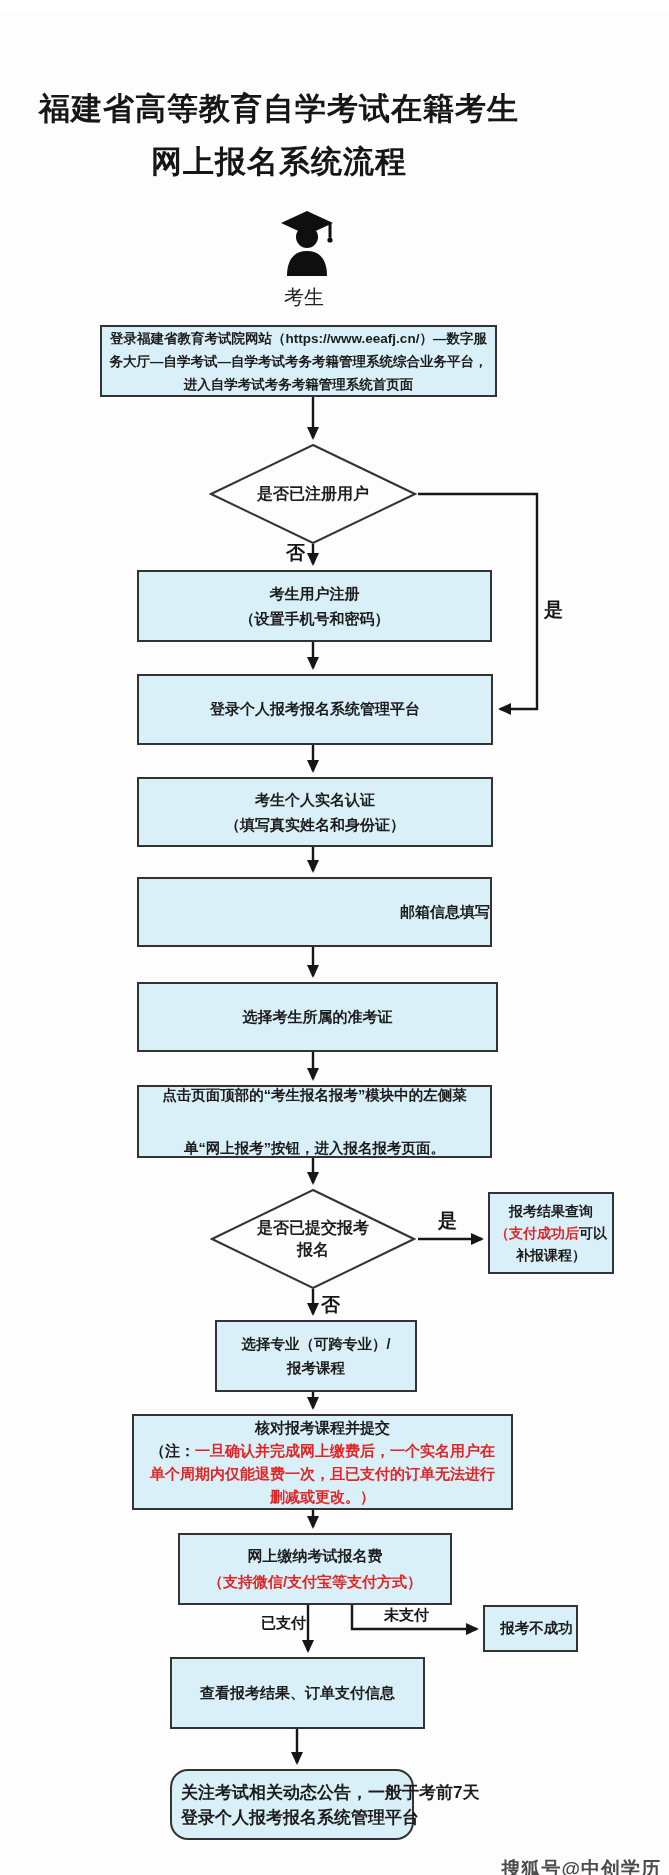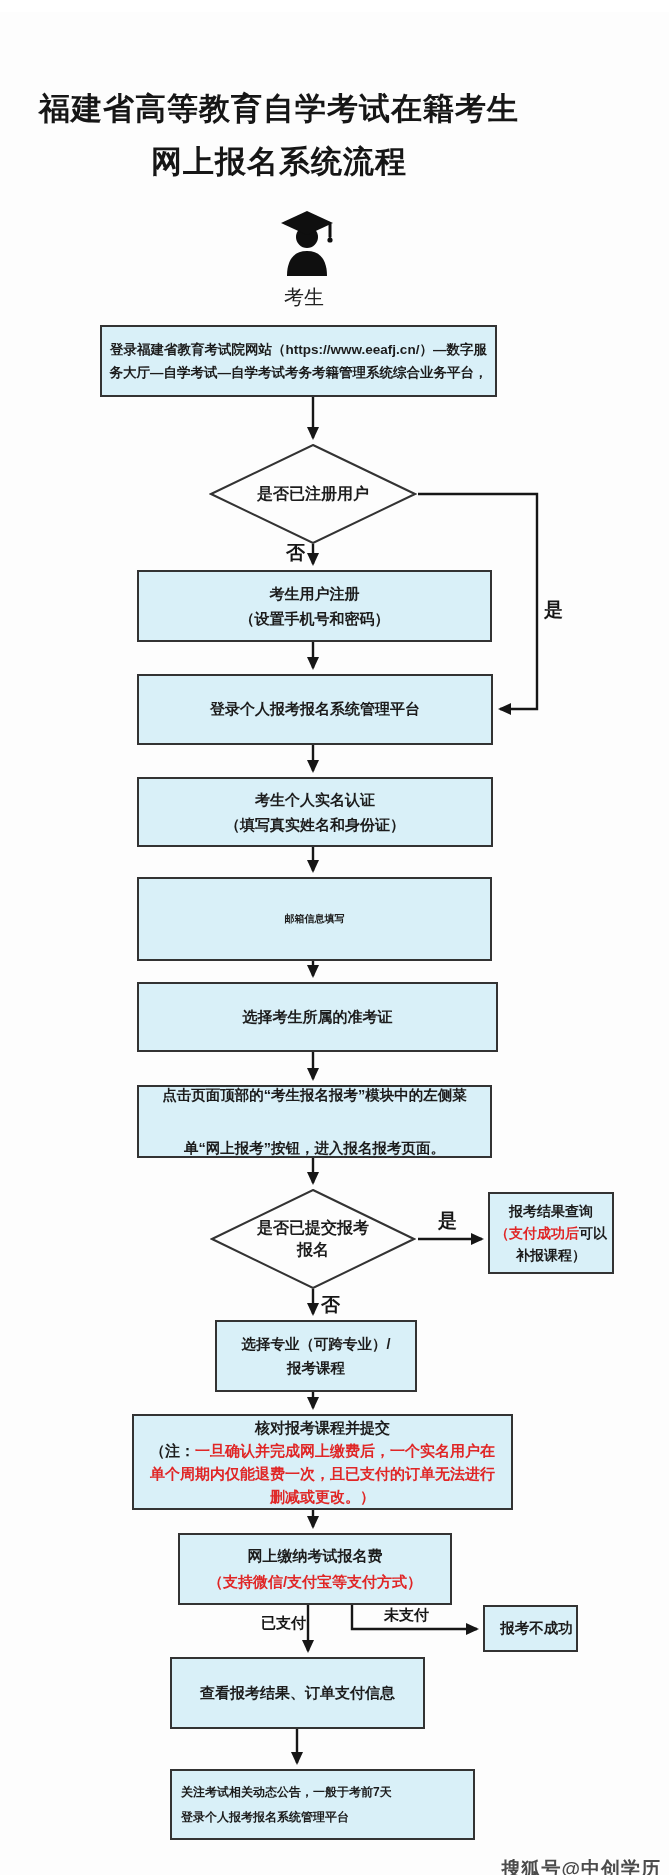--- a/index.html
+++ b/index.html
@@ -46,33 +46,33 @@
     font-weight:700;color:var(--text);
     text-align:center;
   }
   .box .ln{white-space:nowrap;}
   .red{color:var(--red);}
   
   #n-login  {left:100px;top:313px;width:397px;height:72px;font-size:13.5px;line-height:23px;}
   #n-register{left:137px;top:558px;width:355px;height:72px;font-size:15px;line-height:25px;}
   #n-platform{left:137px;top:662px;width:356px;height:71px;font-size:15px;}
   #n-realname{left:137px;top:765px;width:356px;height:70px;font-size:15px;line-height:25px;}
-  #n-email  {left:137px;top:865px;width:355px;height:84px;font-size:10px;}
+  #n-email  {left:137px;top:865px;width:355px;height:70px;font-size:15px;align-items:flex-end;}
   #n-ticket {left:137px;top:970px;width:361px;height:70px;font-size:15px;}
   #n-entry  {left:137px;top:1073px;width:355px;height:73px;font-size:14.5px;line-height:25px;gap:28px;}
   #n-result {left:488px;top:1180px;width:126px;height:82px;font-size:14px;line-height:22px;}
   #n-result .ln{white-space:nowrap;}
   #n-major  {left:215px;top:1308px;width:202px;height:72px;font-size:14.5px;line-height:24px;}
   #n-check  {left:132px;top:1402px;width:381px;height:96px;font-size:15px;line-height:23px;padding:0 16px;}
   #n-check .note{white-space:normal;text-align:center;}
   #n-pay    {left:178px;top:1521px;width:274px;height:72px;font-size:15px;line-height:26px;}
   #n-fail   {left:483px;top:1593px;width:95px;height:47px;font-size:14.5px;padding-left:12px;}
   #n-view   {left:170px;top:1645px;width:255px;height:72px;font-size:15px;}
-  #n-notice {left:170px;top:1757px;width:305px;height:71px;font-size:12px;line-height:25px;
-             align-items:flex-start;text-align:left;padding-left:9px;}
+  #n-notice {left:170px;top:1757px;width:244px;height:71px;font-size:17px;line-height:25px;
+             align-items:flex-start;text-align:left;padding-left:9px;border-radius:18px;}
   
   .diamond{position:absolute;}
   .diamond svg{position:absolute;left:0;top:0;width:100%;height:100%;}
   .diamond .dtext{
     position:absolute;left:0;top:0;width:100%;height:100%;
     display:flex;flex-direction:column;justify-content:center;align-items:center;
     font-size:16px;font-weight:700;line-height:22px;color:var(--text);
   }
   #d1{left:209px;top:432px;width:208px;height:100px;}
   #d2{left:210px;top:1177px;width:206px;height:100px;}
@@ -135,20 +135,21 @@
         <rect x="48.5" y="13" width="3" height="15" rx="1.5"></rect>
         <circle cx="50" cy="30" r="2.6"></circle>
       </g>
     </svg>
   </div>
   <div class="actor-label">考生</div>
 
   <div class="box" id="n-login">
     <div class="ln">登录福建省教育考试院网站（https://www.eeafj.cn/）—数字服</div>
     <div class="ln">务大厅—自学考试—自学考试考务考籍管理系统综合业务平台，</div>
+    <div class="ln">进入自学考试考务考籍管理系统首页面</div>
   </div>
 
   <div class="diamond" id="d1">
     <svg viewBox="0 0 208 100" preserveAspectRatio="none">
       <polygon points="104,1 206,50 104,99 2,50" fill="#fdfdfd" stroke="#333333" stroke-width="2"></polygon>
     </svg>
     <div class="dtext">
       <div>是否已注册用户</div>
     </div>
   </div>

